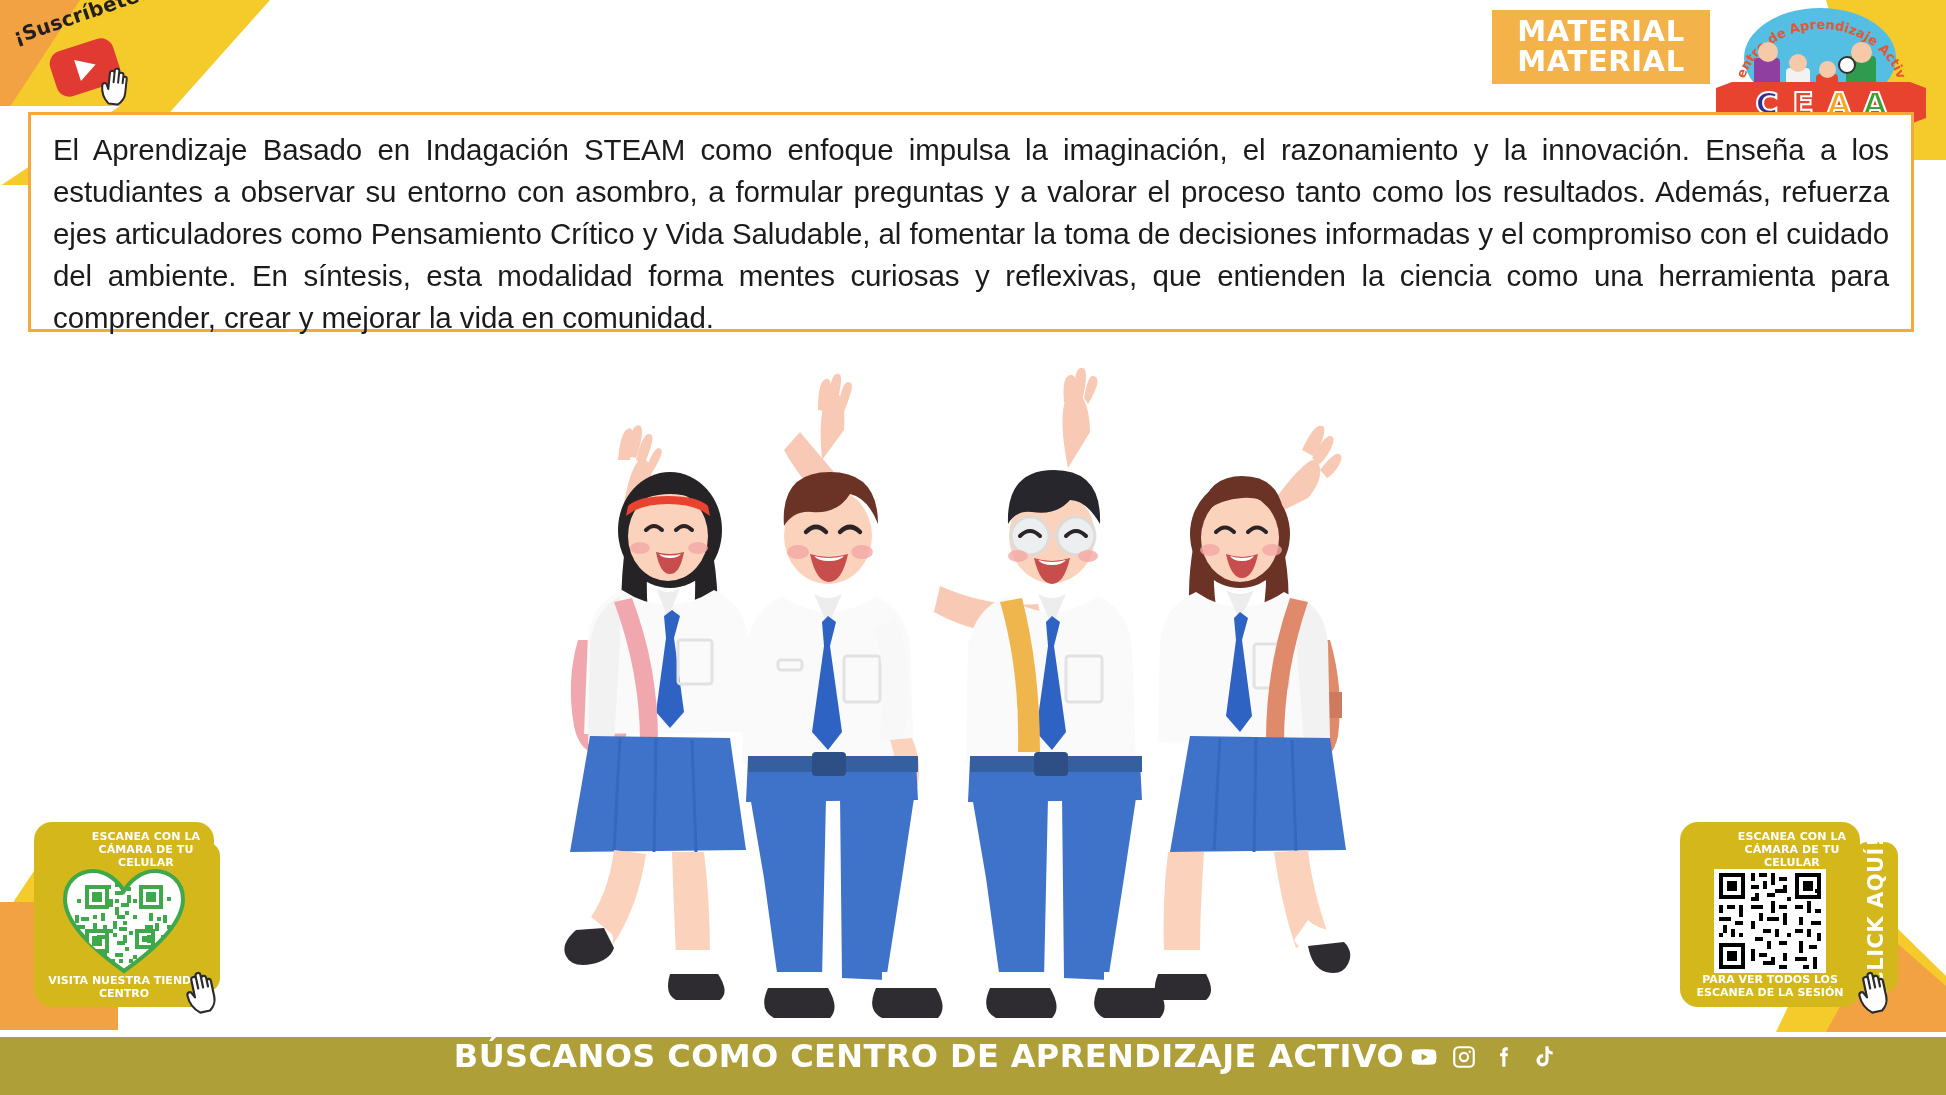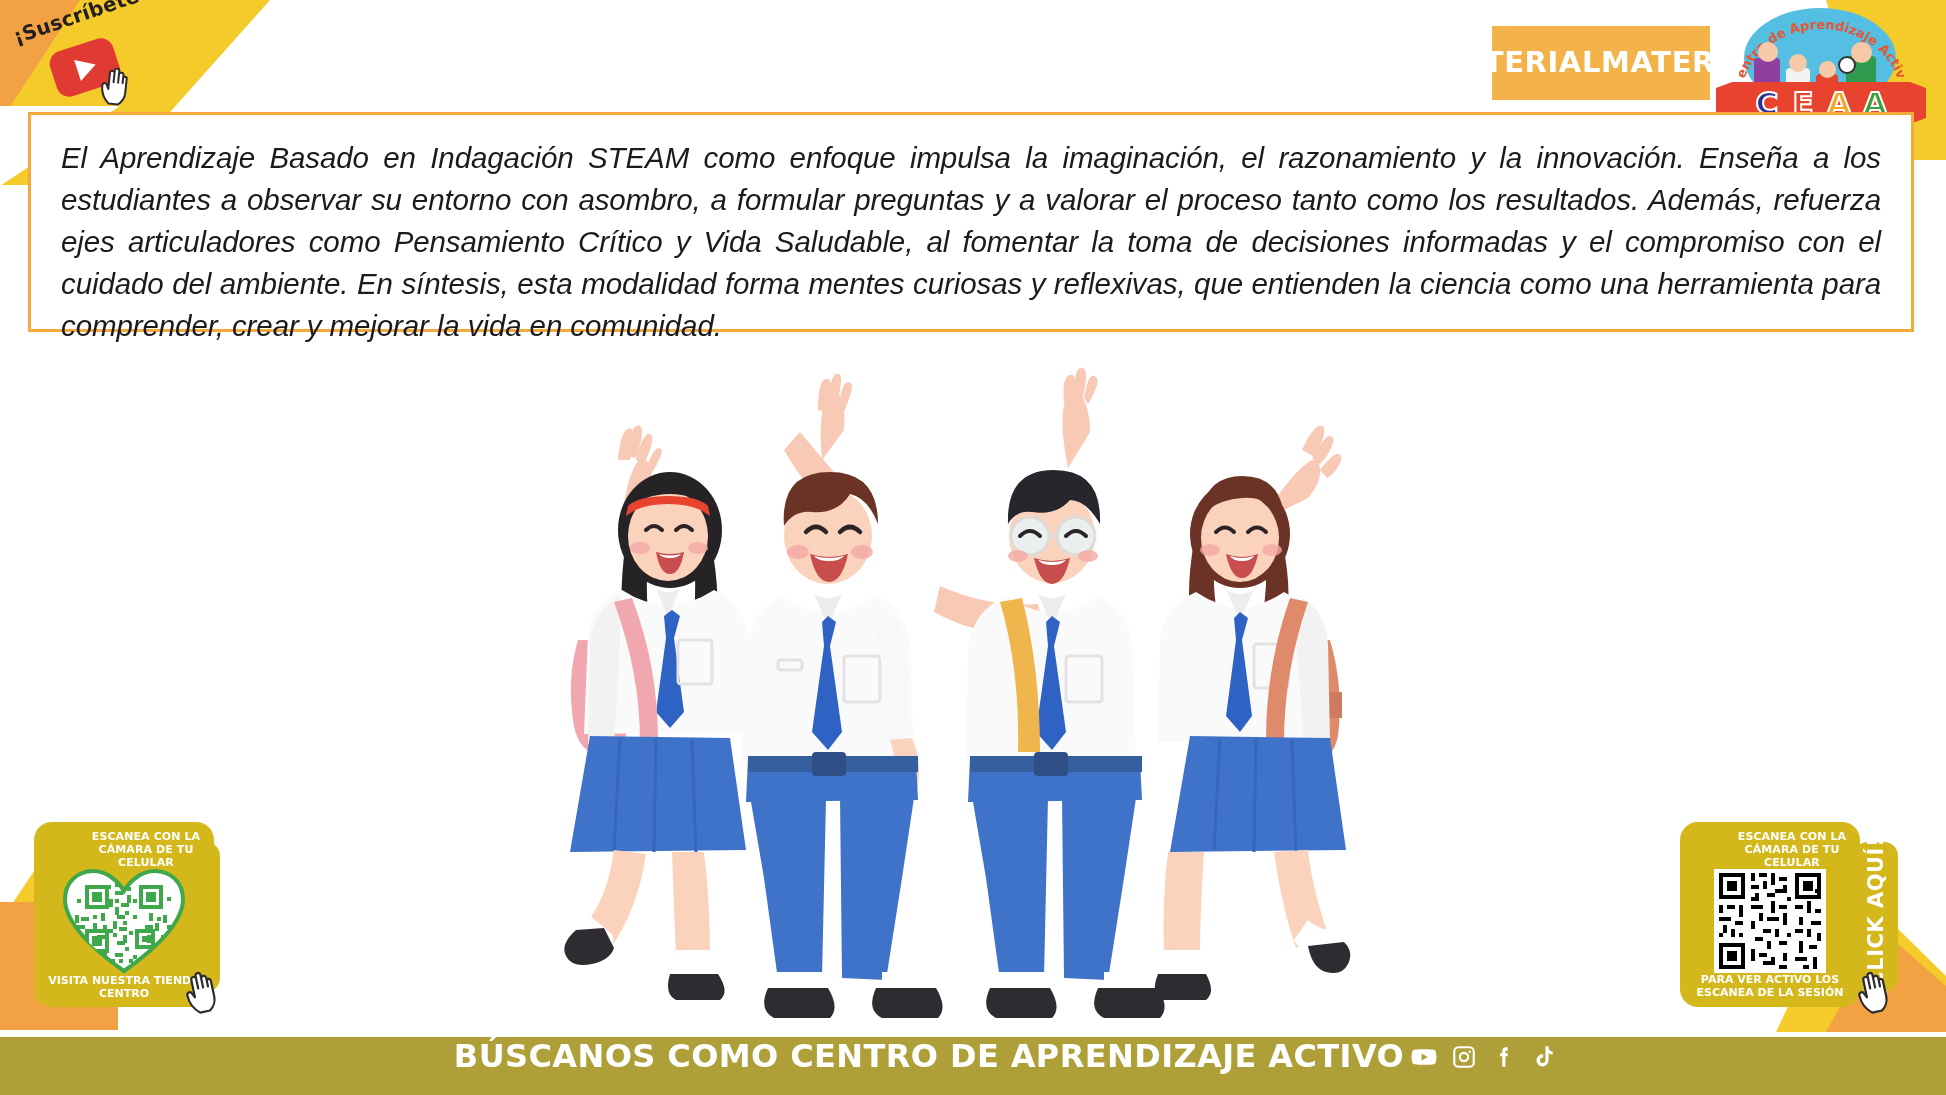--- a/index.html
+++ b/index.html
@@ -24,22 +24,22 @@
     background:#E03A33;border-radius:13px;transform:rotate(-18deg);}
   .yt-badge::after{content:"";position:absolute;left:25px;top:13px;
     border-left:19px solid #fff;border-top:11px solid transparent;
     border-bottom:11px solid transparent;}
   .cursor-hand{position:absolute;width:34px;height:40px;}
   .cursor-hand svg{width:100%;height:100%;display:block;}
 
   
   .tr-yellow{position:absolute;right:0;top:0;width:240px;height:160px;
     background:#F5CB2B;clip-path:polygon(120px 0,240px 0,240px 160px,168px 160px);}
-  .material-badge{position:absolute;right:236px;top:26px;width:218px;height:74px;
-    background:#F3B34A;display:flex;flex-direction:row;align-items:center;
+  .material-badge{position:absolute;right:236px;top:10px;width:218px;height:74px;
+    background:#F3B34A;display:flex;flex-direction:column;align-items:center;
     justify-content:center;line-height:1.02;}
   .material-badge span{color:#fff;font-weight:bold;font-size:29px;letter-spacing:.6px;
     font-family:"DejaVu Sans",sans-serif;}
 
   
   .logo{position:absolute;right:20px;top:8px;width:210px;height:116px;}
   .logo-circle{position:absolute;left:28px;top:0;width:152px;height:100px;
     border-radius:50%;background:#55BFE3;overflow:hidden;}
   .logo-arc{position:absolute;left:18px;top:-4px;width:174px;height:104px;}
   .logo-arc text{font-family:"DejaVu Sans",sans-serif;font-size:13px;font-weight:bold;
@@ -51,23 +51,23 @@
     clip-path:polygon(0 6px,16px 0,194px 0,210px 6px,210px 36px,194px 42px,16px 42px,0 36px);
     display:flex;align-items:center;justify-content:center;gap:2px;}
   .rl{font-family:"DejaVu Sans",sans-serif;font-size:31px;font-weight:bold;
     color:#fff;width:34px;height:30px;display:flex;align-items:center;
     justify-content:center;border-radius:4px;}
 
   
   .text-card{position:absolute;left:28px;top:112px;width:1886px;height:220px;
     border:3px solid #F4A93B;background:#fff;box-sizing:border-box;
     padding:14px 22px 10px 22px;}
-  .text-card p{margin:8px;font-family:"Liberation Sans",sans-serif;
+  .text-card p{margin:0;font-family:"Liberation Sans",sans-serif;
     font-size:29.5px;line-height:42px;color:#1b1b1b;text-align:justify;
-    text-justify:inter-word;letter-spacing:-.1px;font-style:italic;}
+    text-justify:inter-word;letter-spacing:-.1px;}
 
   
   .students{position:absolute;left:560px;top:340px;width:820px;height:690px;}
   .students svg{width:100%;height:100%;display:block;}
 
   
   .qr-card{position:absolute;width:180px;height:185px;background:#D4B81B;
     border-radius:18px;box-sizing:border-box;padding:8px 6px;
     display:flex;flex-direction:column;align-items:center;z-index:5;}
   .qr-card .cap{color:#fff;font-weight:bold;font-size:11px;line-height:13px;
@@ -496,21 +496,21 @@
             <rect x="17" y="60" width="4" height="8"></rect>
           <rect x="25" y="64" width="4" height="4"></rect>
             <rect x="5" y="64" width="4" height="4"></rect>
           <rect x="37" y="28" width="4" height="4"></rect>
             <rect x="73" y="28" width="4" height="4"></rect>
           <rect x="73" y="64" width="4" height="4"></rect>
             <rect x="101" y="20" width="4" height="4"></rect>
         </g>
       </svg>
     </div>
-    <div class="qr-foot">PARA VER ACTIVO LOS</div>
+    <div class="qr-foot">PARA VER TODOS LOS</div>
     <div class="qr-foot">ESCANEA DE LA SESIÓN</div>
   </div>
 
   <div class="bottom-bar">
     <div class="bb-text">BÚSCANOS COMO CENTRO DE APRENDIZAJE ACTIVO</div>
     <div class="soc">
       <svg viewBox="0 0 24 24">
           <path d="M23 7.5a3 3 0 0 0-2.1-2.1C19 4.9 12 4.9 12 4.9s-7 0-8.9.5A3 3 0 0 0 1 7.5 31 31 0 0 0 .5 12 31 31 0 0 0 1 16.5a3 3 0 0 0 2.1 2.1c1.9.5 8.9.5 8.9.5s7 0 8.9-.5a3 3 0 0 0 2.1-2.1 31 31 0 0 0 .5-4.5 31 31 0 0 0-.5-4.5zM9.8 15.3V8.7l5.7 3.3z"></path>
         </svg>
     </div>

